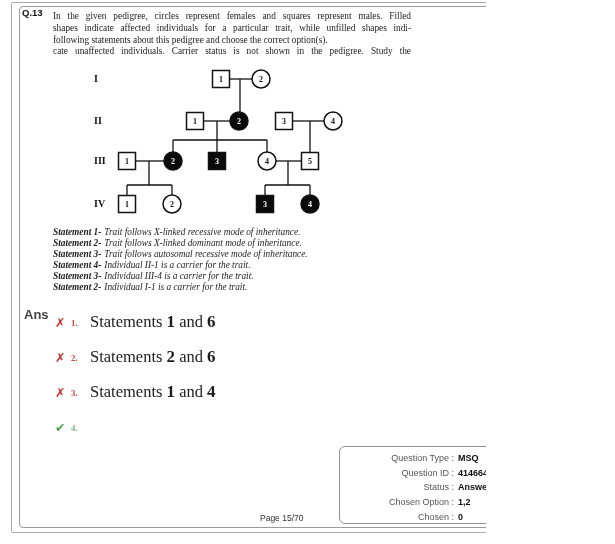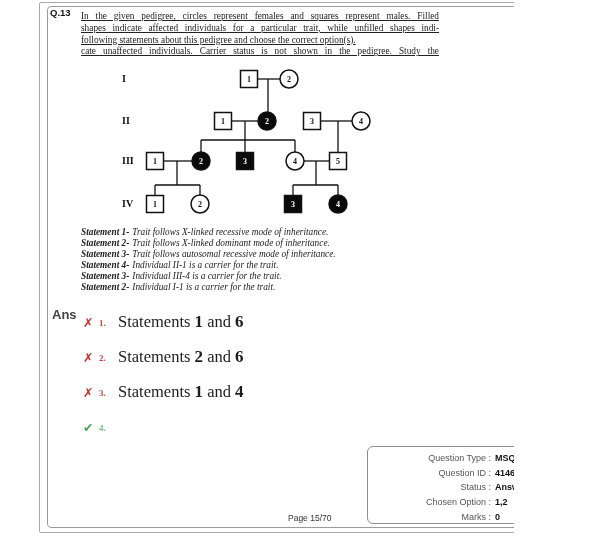--- a/index.html
+++ b/index.html
@@ -1,24 +1,24 @@
 <!DOCTYPE html>
 <html><head>
 <meta charset="utf-8">
 <style>
   html,body{margin:0;padding:0;background:#ffffff;}
   .page{position:relative;width:486px;height:544px;background:#fff;overflow:hidden;
-        font-family:"Liberation Sans",sans-serif;color:#1c1c1c;margin-left:28px;}
+        font-family:"Liberation Sans",sans-serif;color:#1c1c1c;}
   .outer-frame{position:absolute;left:11px;top:2px;width:596px;height:529px;
         border:1.5px solid #a9a9a9;border-radius:2px;background:#fff;}
   .question-box{position:absolute;left:19px;top:6px;width:578px;height:520px;
         border:1.5px solid #9b9b9b;border-radius:4px;background:#fff;}
   .q-number{position:absolute;left:22px;top:7px;font-size:9.5px;font-weight:bold;color:#111;}
   .q-text{position:absolute;left:53px;top:11px;width:358px;
-        font-family:"Liberation Serif",serif;font-size:9.3px;color:#222;text-decoration:underline;}
+        font-family:"Liberation Serif",serif;font-size:9.3px;color:#222;}
   .qline{white-space:nowrap;line-height:11.8px;text-align:justify;text-align-last:justify;}
   .qline.last{text-align-last:left;}
   .ped-svg{position:absolute;left:0;top:0;width:615px;height:544px;pointer-events:none;}
   .ped-line{stroke:#111;stroke-width:1.3;}
   .ped-shape{stroke:#111;stroke-width:1.5;fill:#fff;}
   .ped-shape.affected{fill:#0a0a0a;}
   .ped-num{font-family:"Liberation Serif",serif;font-size:8px;font-weight:bold;fill:#111;
         text-anchor:middle;}
   .ped-num-white{fill:#fff;}
   .ped-gen{font-family:"Liberation Serif",serif;font-size:10px;font-weight:bold;fill:#111;}
@@ -33,21 +33,21 @@
   .opt[data-state="wrong"] .mark{color:#c5302c;}
   .opt[data-state="correct"] .mark{color:#46a24a;}
   .opt .onum{font-size:9px;font-weight:bold;margin-left:3px;width:11px;margin-top:2px;}
   .opt[data-state="wrong"] .onum{color:#d04a42;}
   .opt[data-state="correct"] .onum{color:#7cc27e;}
   .opt .otext{margin-left:8px;white-space:nowrap;}
   .opt .otext b{font-size:17px;}
   .opt1{top:311px;} .opt2{top:346px;} .opt3{top:381px;} .opt4{top:416px;}
   .info-box{position:absolute;left:339px;top:446px;width:249px;height:78px;
         border:1.5px solid #8f8f8f;border-radius:6px;background:#fff;box-sizing:border-box;
-        padding-top:4px;padding-left:9px;}
+        padding-top:4px;}
   .inforow{display:flex;line-height:14.7px;font-size:9px;}
   .ilabel{width:114px;text-align:right;color:#555;}
   .ivalue{margin-left:4px;font-weight:bold;color:#111;}
   .page-num{position:absolute;left:260px;top:513px;width:60px;text-align:left;
         font-size:8.5px;color:#333;}
   .logo{position:absolute;left:527px;top:508px;width:84px;height:34px;display:flex;z-index:5;justify-content:center;}
   .logo-text-wrap{margin-left:3px;margin-top:9px;}
   .logo-text{font-size:11px;font-weight:bold;color:#8a4236;letter-spacing:0.2px;
         font-family:"Liberation Sans",sans-serif;}
   .logo-tagline{width:48px;height:2.5px;background:#5a6db1;margin-top:1.5px;border-radius:1px;}
@@ -172,21 +172,21 @@
       </div>
     <div class="inforow">
         <span class="ilabel">Status :</span>
         <span class="ivalue">Answered</span>
       </div>
     <div class="inforow">
         <span class="ilabel">Chosen Option :</span>
         <span class="ivalue">1,2</span>
       </div>
     <div class="inforow">
-        <span class="ilabel">Marks :</span>
+        <span class="ilabel">Chosen :</span>
         <span class="ivalue">0</span>
       </div>
   </div>
 
   <div class="page-num">Page 15/70</div>
 
   <div class="logo">
     <svg width="27" height="34" viewBox="0 0 27 34">
       <ellipse cx="13.5" cy="22" rx="8" ry="9.5" fill="#ecc7a1" stroke="#caa27c" stroke-width="0.5"></ellipse>
       <path d="M5.5 20 Q4.5 26 6.5 29 L5 22 Z" fill="#53382a"></path>

